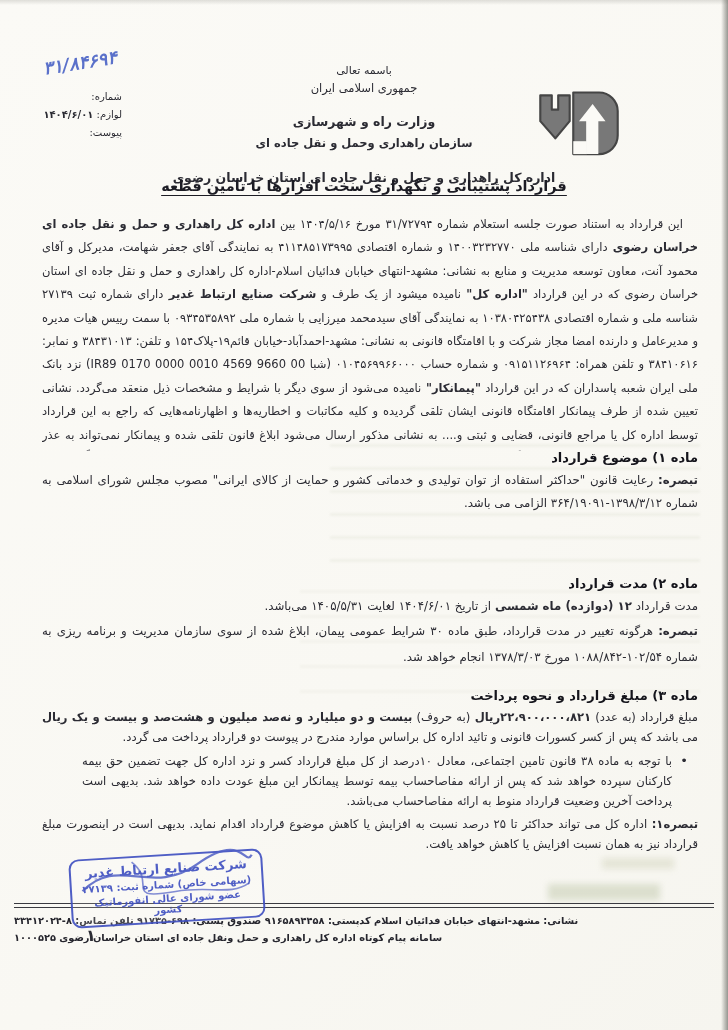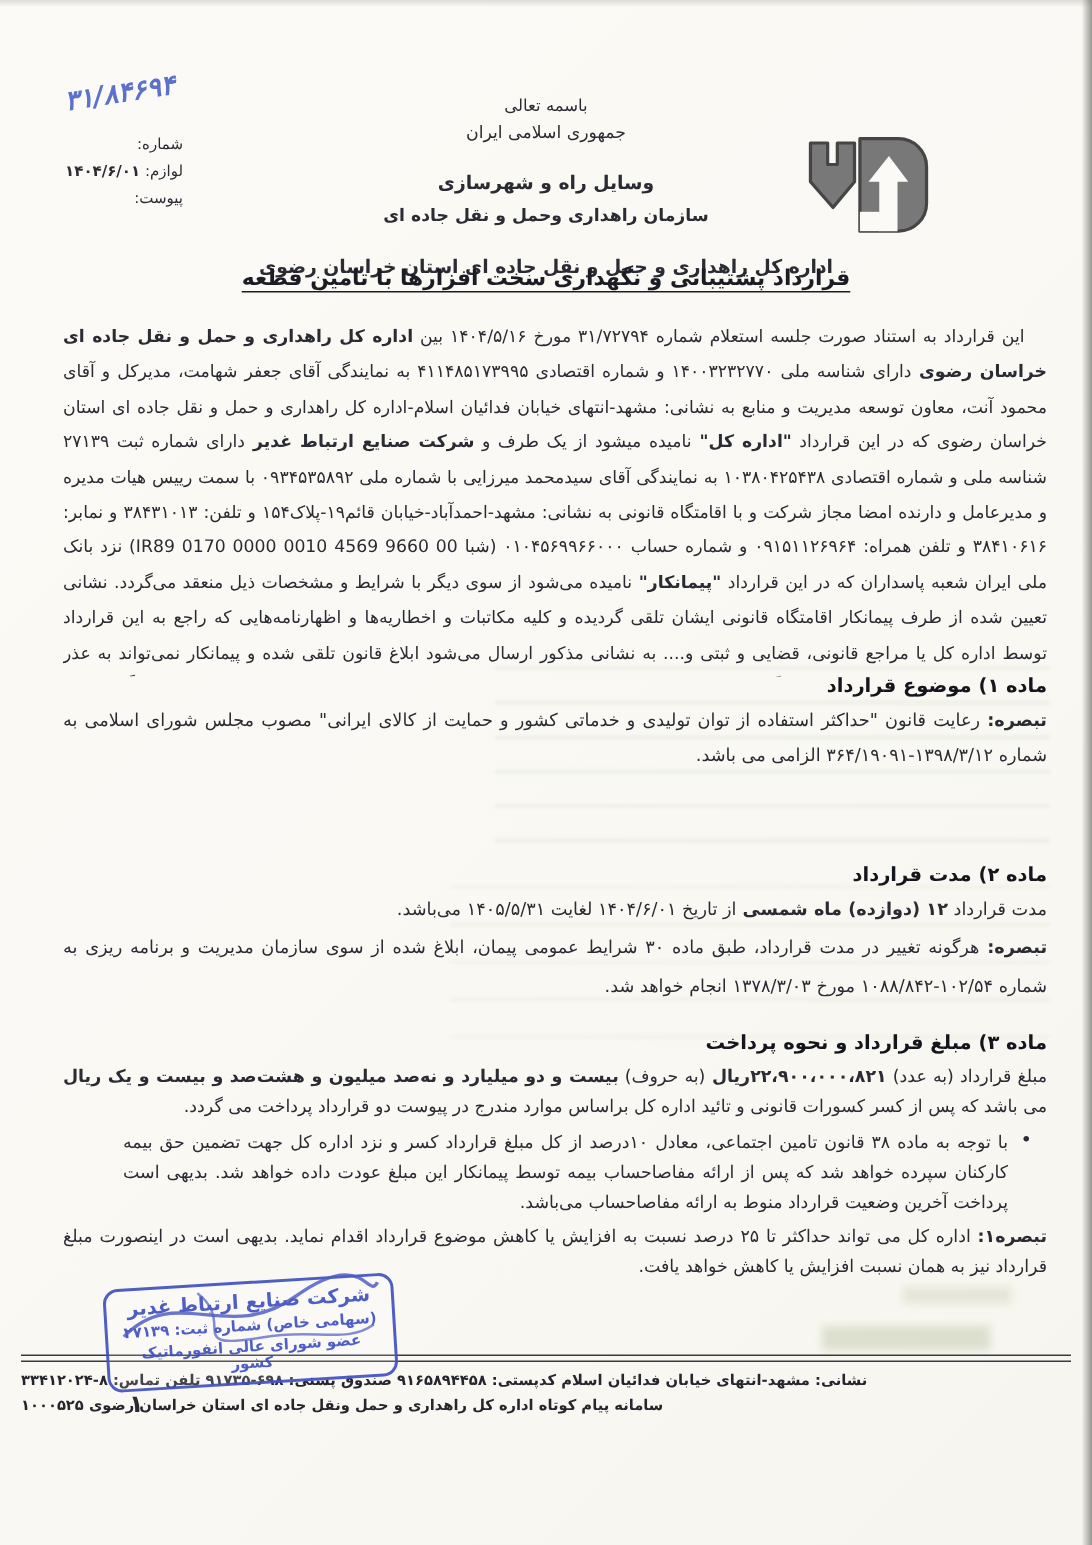--- a/index.html
+++ b/index.html
@@ -106,21 +106,21 @@
     <svg viewBox="0 0 120 100" width="86" height="76" aria-hidden="true">
       <path d="M6 10 h16 v20 h9 V10 h16 v36 L27 70 L6 46 Z" fill="#787878" stroke="#454545" stroke-width="3" stroke-linejoin="round"></path>
       <path d="M52 6 h36 a26 26 0 0 1 26 26 v34 a26 26 0 0 1 -26 26 h-36 z" fill="#787878" stroke="#454545" stroke-width="3" stroke-linejoin="round"></path>
       <path d="M79 22 L97 46 L87 46 L87 92 h-17 V46 h-10 Z" fill="#fbfaf6"></path>
       <rect x="52" y="74" width="19" height="18" fill="#fbfaf6"></rect>
     </svg>
   </div>
 
   <div class="lh lh-1">باسمه تعالی</div>
   <div class="lh lh-2">جمهوری اسلامی ایران</div>
-  <div class="lh lh-3">وسایل راه و شهرسازی</div>
+  <div class="lh lh-3">وزارت راه و شهرسازی</div>
   <div class="lh lh-4">سازمان راهداری وحمل و نقل جاده ای</div>
   <div class="lh lh-5">اداره کل راهداری و حمل و نقل جاده ای استان خراسان رضوی</div>
   <div class="doc-title">قرارداد پشتیبانی و نگهداری سخت افزارها با تامین قطعه</div>
 
   <div class="intro"><span>این قرارداد به استناد صورت جلسه استعلام شماره ۳۱/۷۲۷۹۴ مورخ ۱۴۰۴/۵/۱۶ بین </span><span class="b">اداره کل راهداری و حمل و نقل جاده ای خراسان رضوی </span><span>دارای شناسه ملی ۱۴۰۰۳۲۳۲۷۷۰ و شماره اقتصادی ۴۱۱۴۸۵۱۷۳۹۹۵ به نمایندگی آقای جعفر شهامت، مدیرکل و آقای محمود آنت، معاون توسعه مدیریت و منابع به نشانی: مشهد-انتهای خیابان فدائیان اسلام-اداره کل راهداری و حمل و نقل جاده ای استان خراسان رضوی که در این قرارداد </span><span class="b">"اداره کل" </span><span>نامیده میشود از یک طرف و </span><span class="b">شرکت صنایع ارتباط غدیر </span><span>دارای شماره ثبت ۲۷۱۳۹ شناسه ملی و شماره اقتصادی ۱۰۳۸۰۴۲۵۴۳۸ به نمایندگی آقای سیدمحمد میرزایی با شماره ملی ۰۹۳۴۵۳۵۸۹۲ با سمت رییس هیات مدیره و مدیرعامل و دارنده امضا مجاز شرکت و با اقامتگاه قانونی به نشانی: مشهد-احمدآباد-خیابان قائم۱۹-پلاک۱۵۴ و تلفن: ۳۸۴۳۱۰۱۳ و نمابر: ۳۸۴۱۰۶۱۶ و تلفن همراه: ۰۹۱۵۱۱۲۶۹۶۴ و شماره حساب ۰۱۰۴۵۶۹۹۶۶۰۰۰ (شبا IR89 0170 0000 0010 4569 9660 00) نزد بانک ملی ایران شعبه پاسداران که در این قرارداد </span><span class="b">"پیمانکار" </span><span>نامیده می‌شود از سوی دیگر با شرایط و مشخصات ذیل منعقد می‌گردد. نشانی تعیین شده از طرف پیمانکار اقامتگاه قانونی ایشان تلقی گردیده و کلیه مکاتبات و اخطاریه‌ها و اظهارنامه‌هایی که راجع به این قرارداد توسط اداره کل یا مراجع قانونی، قضایی و ثبتی و.... به نشانی مذکور ارسال می‌شود ابلاغ قانون تلقی شده و پیمانکار نمی‌تواند به عذر عدم اطلاع متعذر گردد مگر اینکه قبلاً تغییر نشانی خود را با ذکر مشخصات کامل به نحوی که ابلاغ به سهولت ممکن باشد کتباً به اطلاع اداره کل رسانده باشد.</span></div>
 
   <section class="article a1">
     <div class="a-head">ماده ۱) موضوع قرارداد</div>
     <p class="a-note"><span class="nl">تبصره:</span> <span>رعایت قانون "حداکثر استفاده از توان تولیدی و خدماتی کشور و حمایت از کالای ایرانی" مصوب مجلس شورای اسلامی به شماره ۱۳۹۸/۳/۱۲-۳۶۴/۱۹۰۹۱ الزامی می باشد.</span></p>
   </section>

